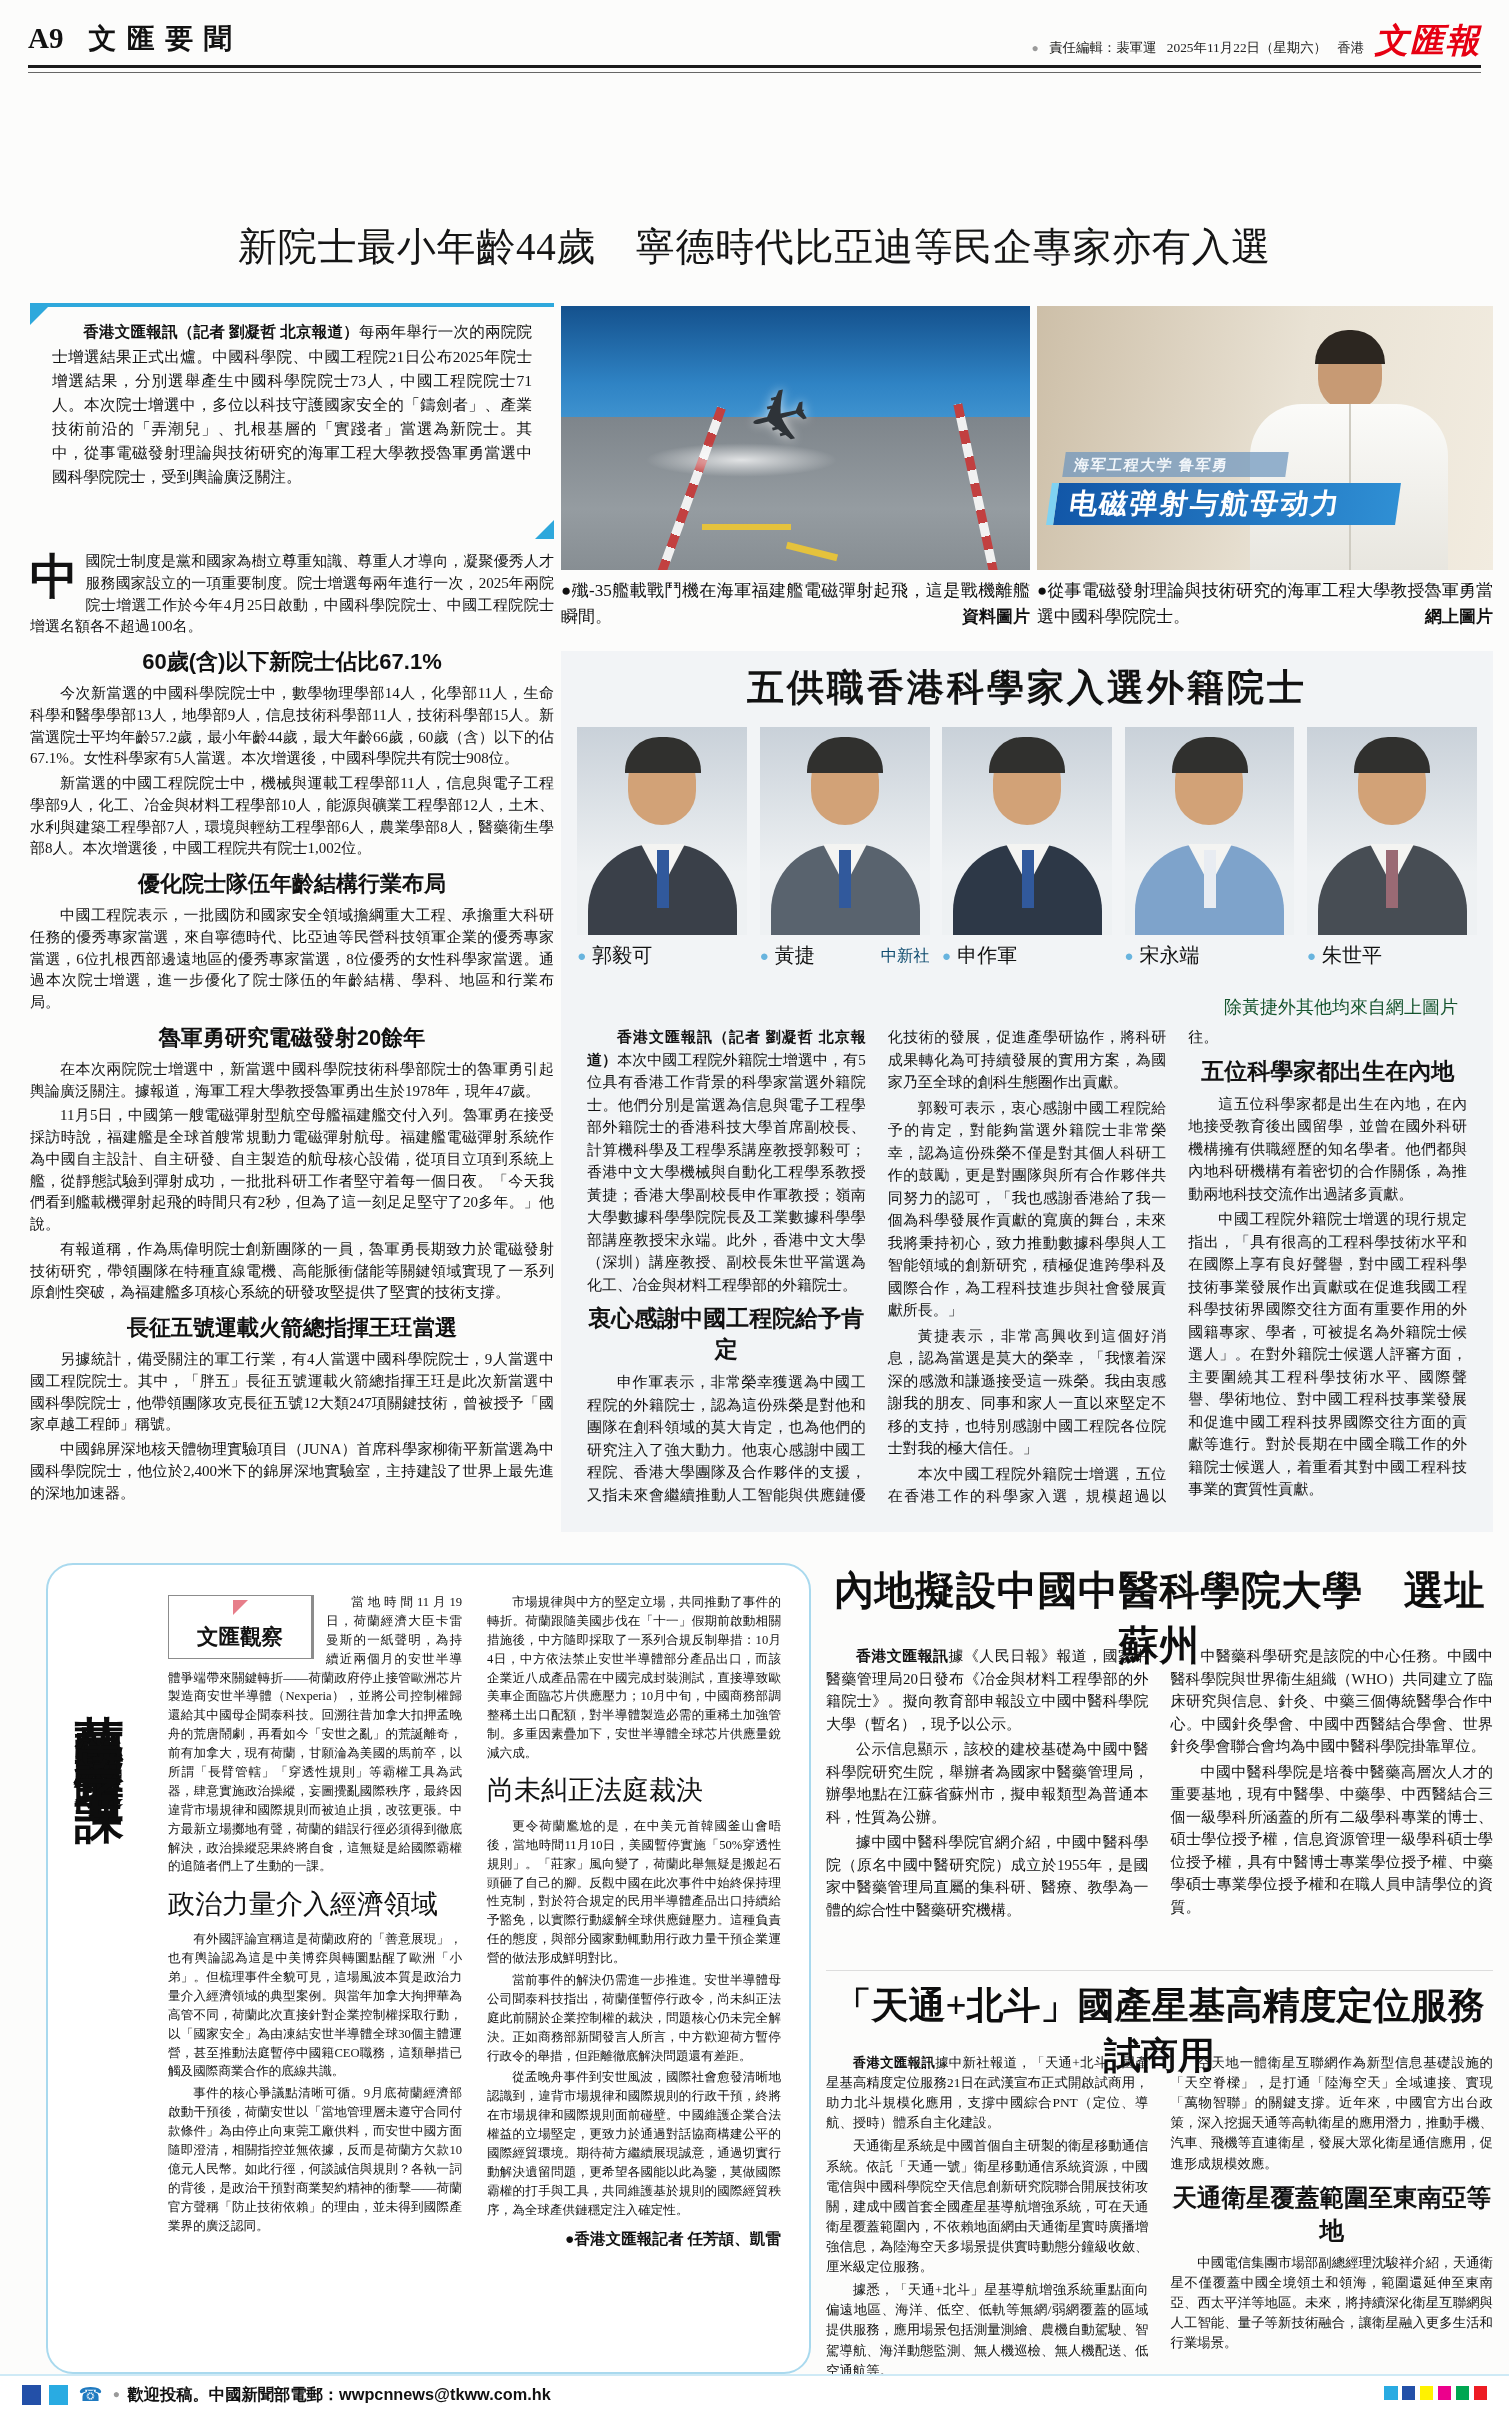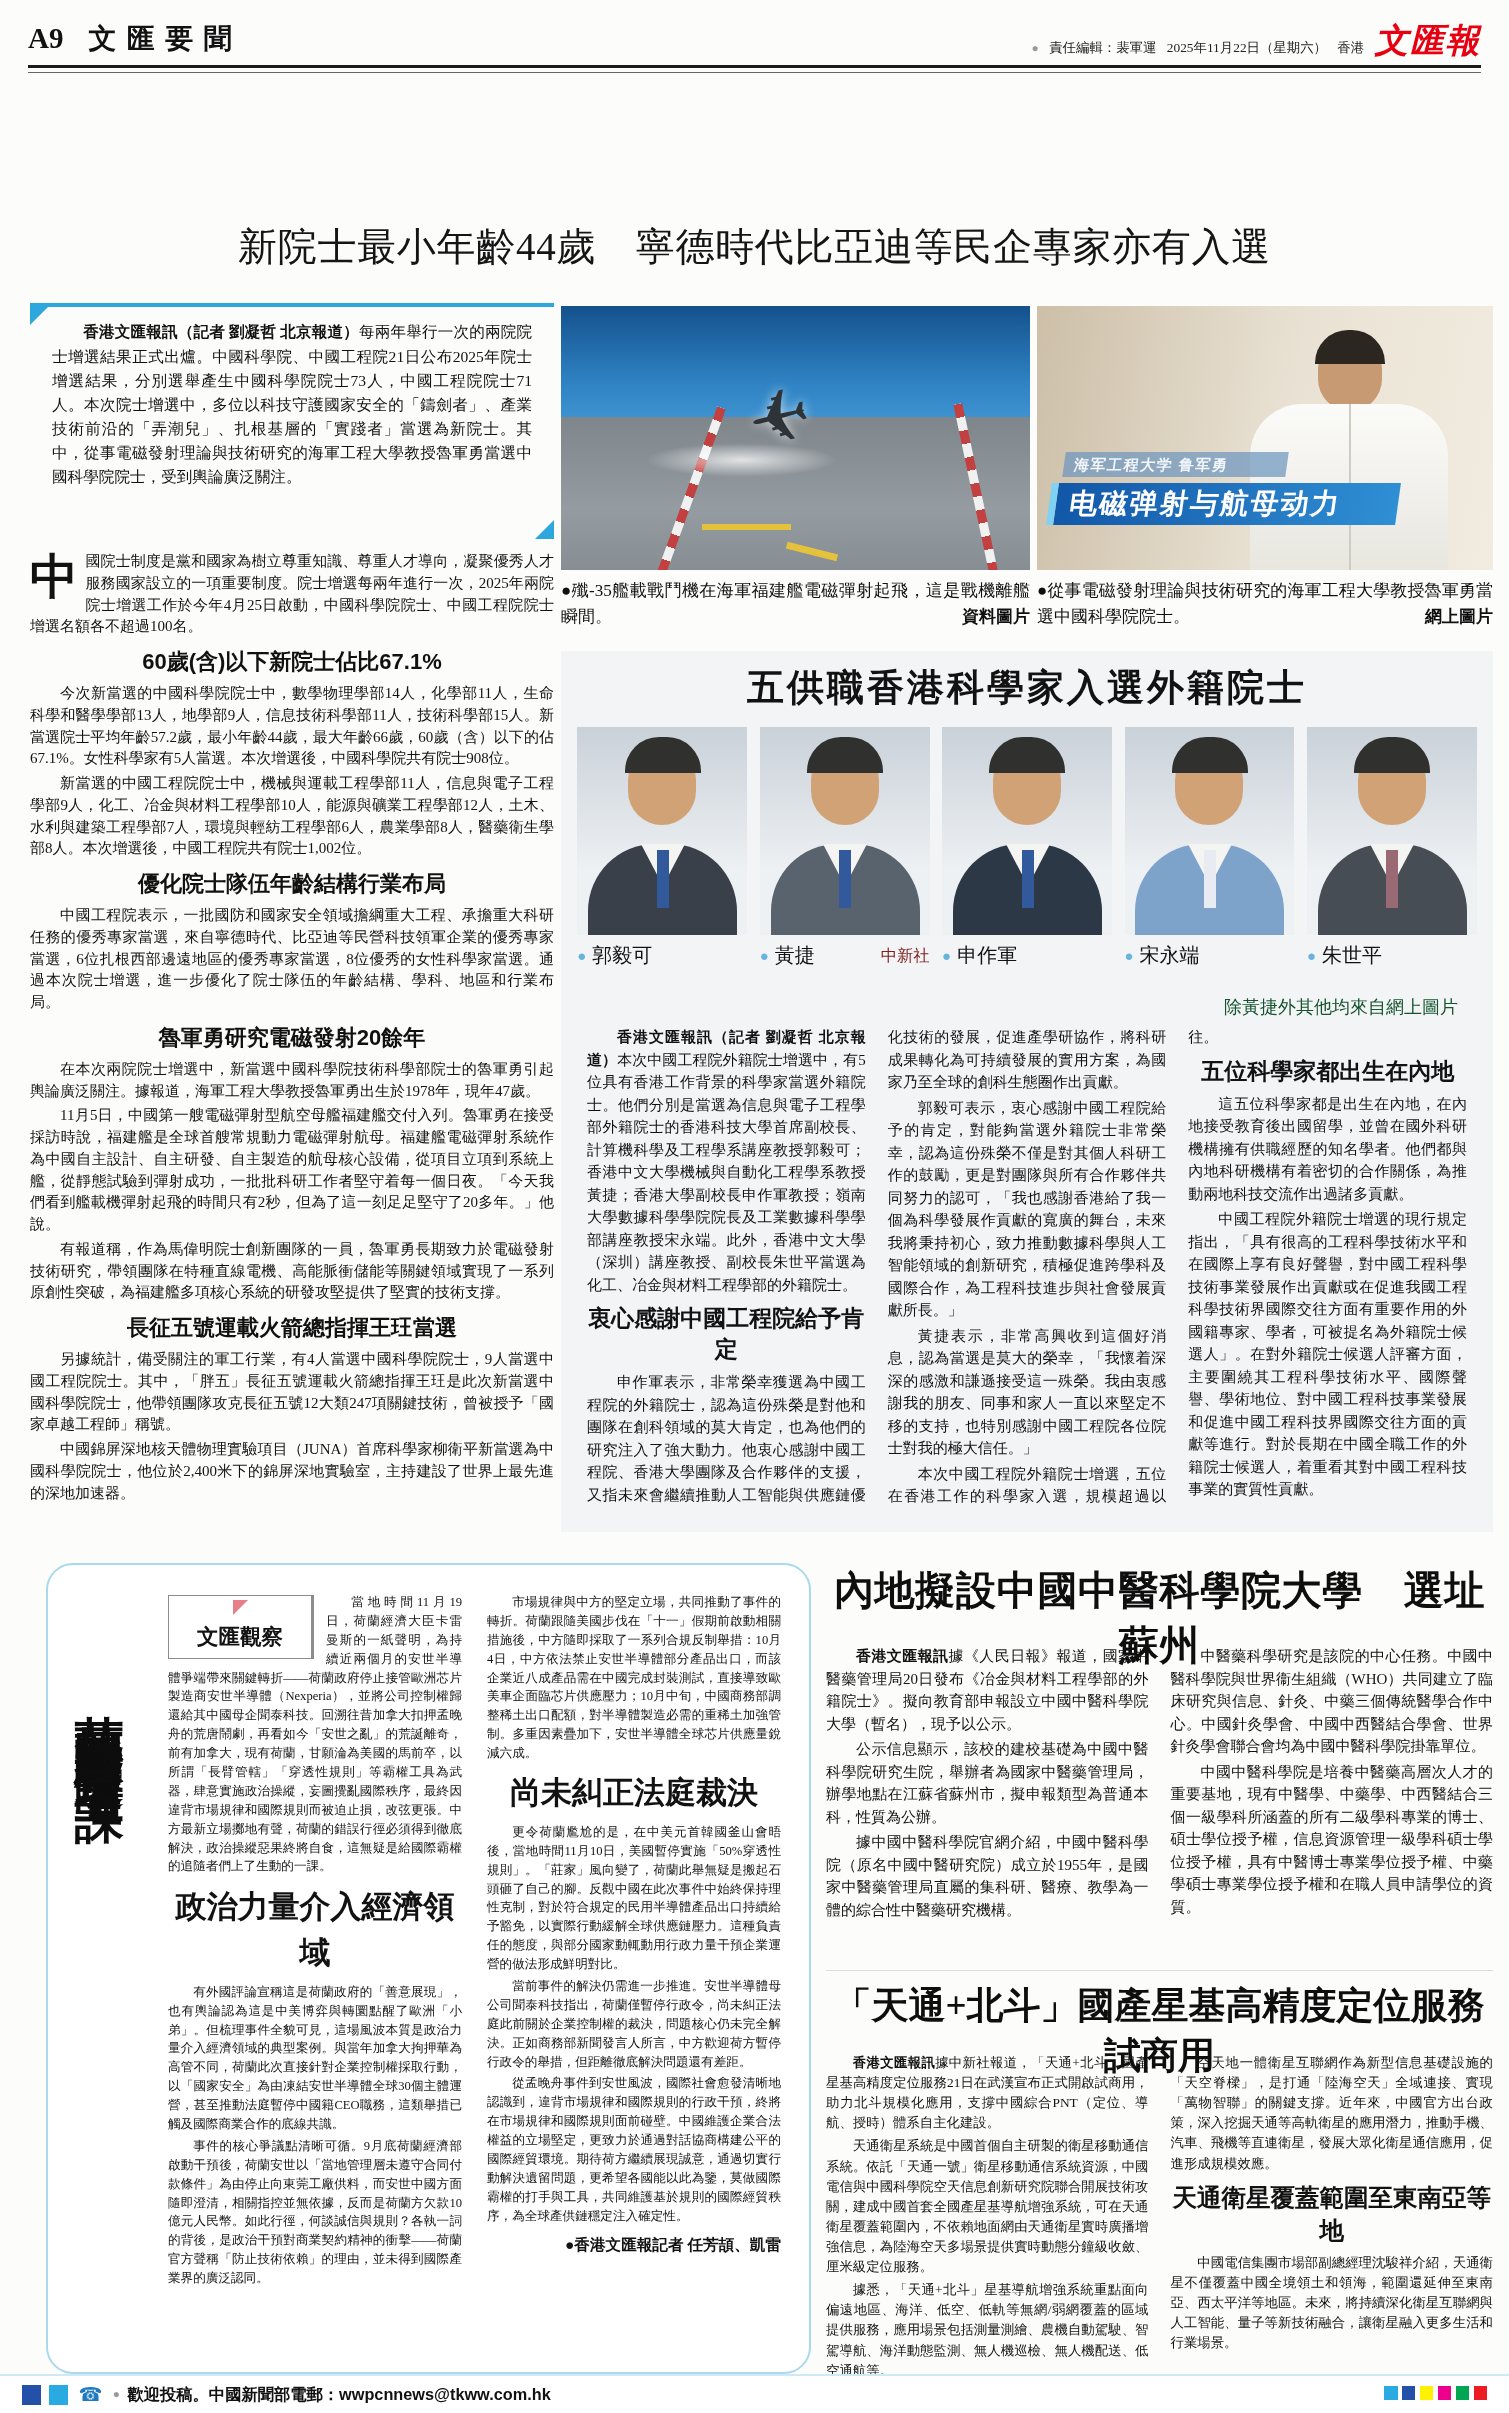--- a/index.html
+++ b/index.html
@@ -91,42 +91,42 @@
   .portrait:nth-child(2) .ph-suit{background:#59636e;}
   .portrait:nth-child(3) .ph-suit{background:#2d3847;}
   .portrait:nth-child(4) .ph-suit{background:#7ea3cb;}
   .portrait:nth-child(4) .ph-suit::after{background:#e8ecf2;}
   .portrait:nth-child(5) .ph-suit{background:#474d54;}
   .portrait:nth-child(5) .ph-suit::after{background:#9a6a74;}
   .name-row{position:absolute;left:16.3px;right:16.3px;top:291px;display:flex;gap:12.6px;}
   .name-cell{flex:1;display:flex;align-items:center;font-size:20px;font-weight:500;
     font-family:"Liberation Sans",sans-serif;}
   .blt{color:#68b4de;font-size:15px;margin-right:6px;}
-  .name-credit{margin-left:auto;font-size:16.3px;color:#7f1d1d;font-family:"Liberation Serif",serif;}
+  .name-credit{margin-left:auto;font-size:16.3px;color:#0c4a6e;font-family:"Liberation Serif",serif;}
   .photo-note{position:absolute;right:27px;top:336px;margin:8px;font-size:18px;color:#14532d;}
   .panel-body{position:absolute;left:26px;right:26px;top:375px;bottom:12px;overflow:hidden;
     column-count:3;column-gap:22px;}
   .panel-body .bp{font-size:15px;line-height:1.5;}
   .panel-body h3{margin:7.4px 0 6px;text-align:center;font-size:23px;font-weight:bold;
     font-family:"Liberation Sans",sans-serif;break-inside:avoid;}
 
   
   .observer{position:absolute;left:46px;top:1563px;width:765px;height:811px;background:#fff;
     border:2.2px solid #a9d9ee;border-radius:27px;}
   .v-headline{position:absolute;left:19.3px;top:111px;height:691px;margin:0;
     writing-mode:vertical-rl;text-orientation:upright;font-size:49px;font-weight:900;
     letter-spacing:6px;font-family:"Liberation Sans",sans-serif;color:#0d0d0d;}
   .observer-body{position:absolute;left:120px;top:28px;right:28px;bottom:21px;overflow:hidden;
     column-count:2;column-gap:25px;font-size:12.6px;line-height:1.5;text-align:justify;}
   .observer-body p{margin:0 0 3px;text-indent:2em;}
   .observer-tag{float:left;width:146px;border:1.5px solid #8c8c8c;border-right:3px solid #8c8c8c;
     padding:4.5px 7.4px;margin:1.5px 12px 7.4px 0;display:flex;align-items:center;gap:6px;
     font-size:21.5px;font-weight:bold;font-family:"Liberation Sans",sans-serif;background:#fff;flex-direction:column;}
   .flag-icon{width:0;height:0;border-top:15px solid #e77e8a;border-right:15px solid transparent;display:inline-block;}
-  .osub{margin:7.4px 0 6px;text-align:center;font-size:31px;font-weight:bold;
+  .osub{margin:7.4px 0 6px;text-align:left;font-size:27px;font-weight:normal;
     font-family:"Liberation Sans",sans-serif;break-inside:avoid;}
   .byline{text-align:right !important;text-indent:0 !important;font-weight:bold;font-size:15.6px;margin-top:7.4px !important;}
 
   
   .tcm{position:absolute;left:826px;top:1557px;width:667px;height:410px;overflow:hidden;}
   .art-headline{margin:0;text-align:center;font-weight:900;color:#0e0e0e;font-family:"Liberation Serif",serif;}
   .tcm .art-headline{font-size:40px;padding-top:6px;letter-spacing:0.7px;}
   .tcm-body{position:absolute;left:0;right:0;top:88px;bottom:3px;column-count:2;column-gap:22px;overflow:hidden;}
   .tcm-body .bp{font-size:15px;line-height:1.5;}
   .sat{position:absolute;left:826px;top:1970px;width:667px;height:406px;overflow:hidden;border-top:0.7px solid #ddd;}

